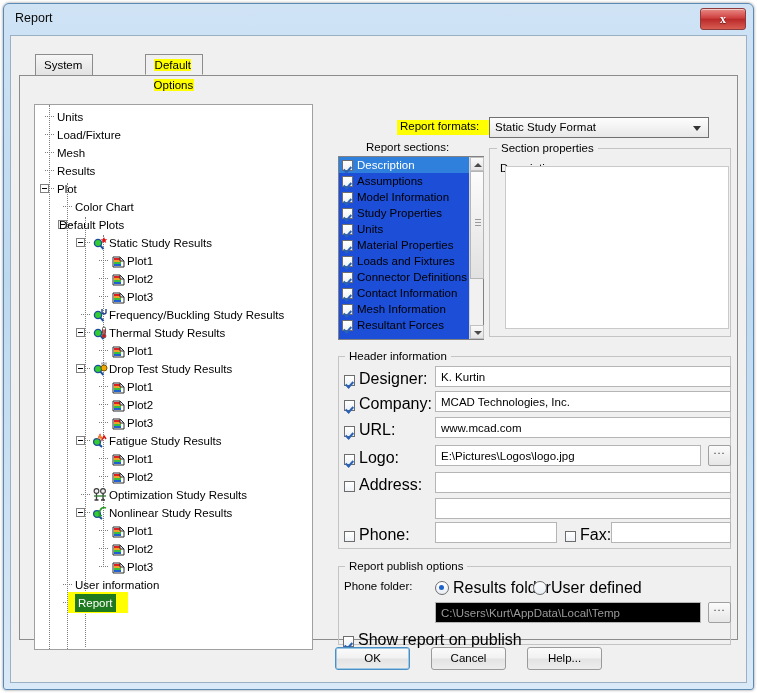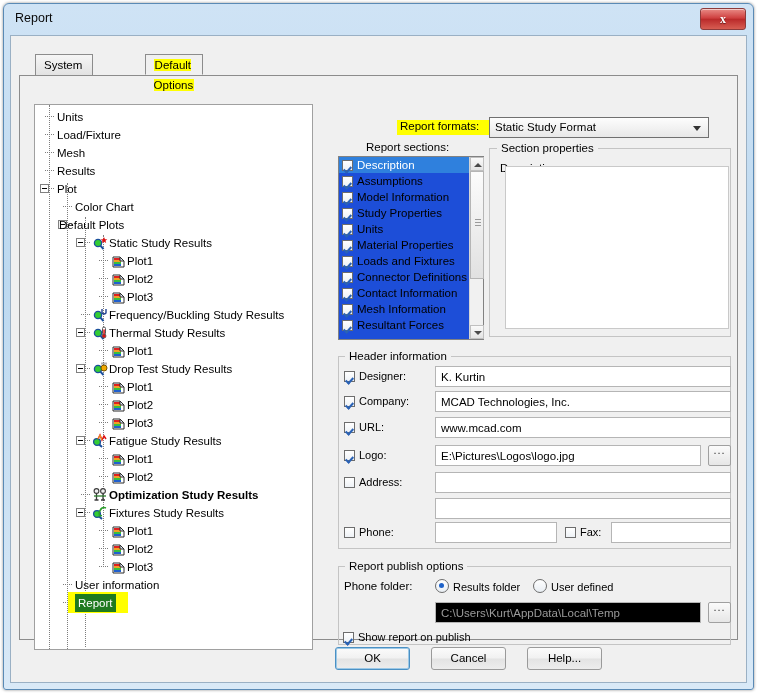--- a/index.html
+++ b/index.html
@@ -130,21 +130,21 @@
     position:absolute;border:1px solid #b5b5b5;background:#fff;box-sizing:border-box;
     font-size:11.5px;line-height:20px;padding-left:5px;color:#000;overflow:hidden;white-space:nowrap;
   }
   .tinput.disabled{background:#000000;color:#9a9a9a;}
   .browse{
     position:absolute;width:23px;height:21px;box-sizing:border-box;
     border:1px solid #a0a0a0;border-radius:2px;
     background:linear-gradient(180deg,#fbfbfb,#e6e6e6);cursor:pointer;
   }
   .browse span{position:absolute;left:0;top:-2px;width:100%;text-align:center;font-size:11px;color:#333;letter-spacing:1px;}
-  .ckrow{position:absolute;font-size:11px;white-space:nowrap;cursor:pointer;}
+  .ckrow{position:absolute;font-size:16px;white-space:nowrap;cursor:pointer;}
   .radio{
     display:inline-block;width:12px;height:12px;border-radius:50%;
     border:1px solid #6d6d6d;background:linear-gradient(180deg,#fff,#e9eef3);
     vertical-align:-2px;margin-right:4px;position:relative;
   }
   .radio.on:after{
     content:"";position:absolute;left:2.5px;top:2.5px;width:5px;height:5px;
     border-radius:50%;background:#1e62c9;
   }
   
@@ -400,21 +400,21 @@
       <polygon points="2,3 9,3 13,7 13,13 2,13" fill="#ffffff" stroke="#2d2d2d" stroke-width="1"></polygon>
       <rect x="3" y="4" width="7" height="2" fill="#e02020"></rect>
       <rect x="3" y="6" width="7" height="2" fill="#f0a020"></rect>
       <rect x="3" y="8" width="7" height="2" fill="#35c040"></rect>
       <rect x="3" y="10" width="7" height="2" fill="#2060d0"></rect>
       <polygon points="9,3 13,7 9,7" fill="#dfe8f2" stroke="#2d2d2d" stroke-width="1"></polygon>
     </svg>
           </div>
           <div class="tlabel" style="left: 92px;">Plot2</div>
         </div>
-        <div class="trow" style="top: 381px; left: 0px; width: 100%; font-weight: bold;">
+        <div class="trow" style="top: 381px; left: 0px; width: 100%;">
           <div class="dash" style="left: 46px;"></div>
           <div class="ico" style="left: 58px;">
             <svg width="15" height="14" viewBox="0 0 15 14">
       <circle cx="3.5" cy="3" r="2.4" fill="#f0f0f0" stroke="#3a3a3a" stroke-width="1.1"></circle>
       <circle cx="10" cy="3" r="2.4" fill="#f0f0f0" stroke="#3a3a3a" stroke-width="1.1"></circle>
       <path d="M3.5,5.4 L3.5,12 M10,5.4 L10,12" stroke="#3a3a3a" stroke-width="1.3"></path>
       <path d="M1,8 L13,8" stroke="#2a7a2a" stroke-width="1.3"></path>
       <path d="M1.5,12 L5.5,12 M8,12 L12,12" stroke="#3a3a3a" stroke-width="1.3"></path>
     </svg>
           </div>
@@ -424,21 +424,21 @@
           <div class="dash" style="left: 46px;"></div>
           <div class="exp" style="left: 41px;"></div>
           <div class="ico" style="left: 58px;">
             <svg width="15" height="14" viewBox="0 0 15 14">
       <circle cx="4" cy="8" r="3.4" fill="#33cc33" stroke="#1b4f9c" stroke-width="1.3"></circle>
       <line x1="6.2" y1="10.4" x2="9" y2="13" stroke="#1b4f9c" stroke-width="2"></line>
       <path d="M6,7 Q8,0 13,2" fill="none" stroke="#2aa02a" stroke-width="1.6"></path>
       <path d="M6,7 L6.5,10 L9,9.5" fill="none" stroke="#2aa02a" stroke-width="1.4"></path>
     </svg>
           </div>
-          <div class="tlabel" style="left: 74px;">Fixtures Study Results</div>
+          <div class="tlabel" style="left: 74px;">Nonlinear Study Results</div>
         </div>
         <div class="trow" style="top: 417px; left: 0px; width: 100%;">
           <div class="dash" style="left: 64px;"></div>
           <div class="ico" style="left: 76px;">
             <svg width="15" height="14" viewBox="0 0 15 14">
       <polygon points="2,3 9,3 13,7 13,13 2,13" fill="#ffffff" stroke="#2d2d2d" stroke-width="1"></polygon>
       <rect x="3" y="4" width="7" height="2" fill="#e02020"></rect>
       <rect x="3" y="6" width="7" height="2" fill="#f0a020"></rect>
       <rect x="3" y="8" width="7" height="2" fill="#35c040"></rect>
       <rect x="3" y="10" width="7" height="2" fill="#2060d0"></rect>

